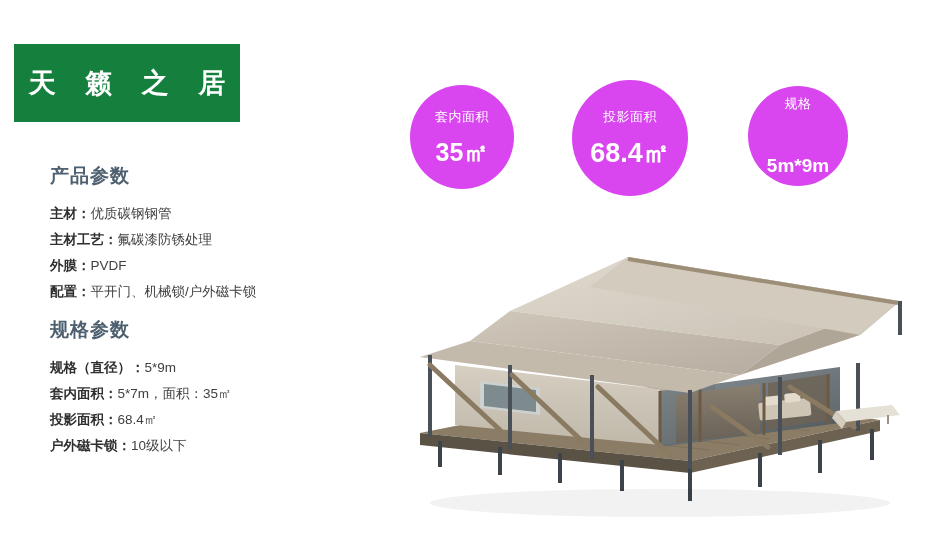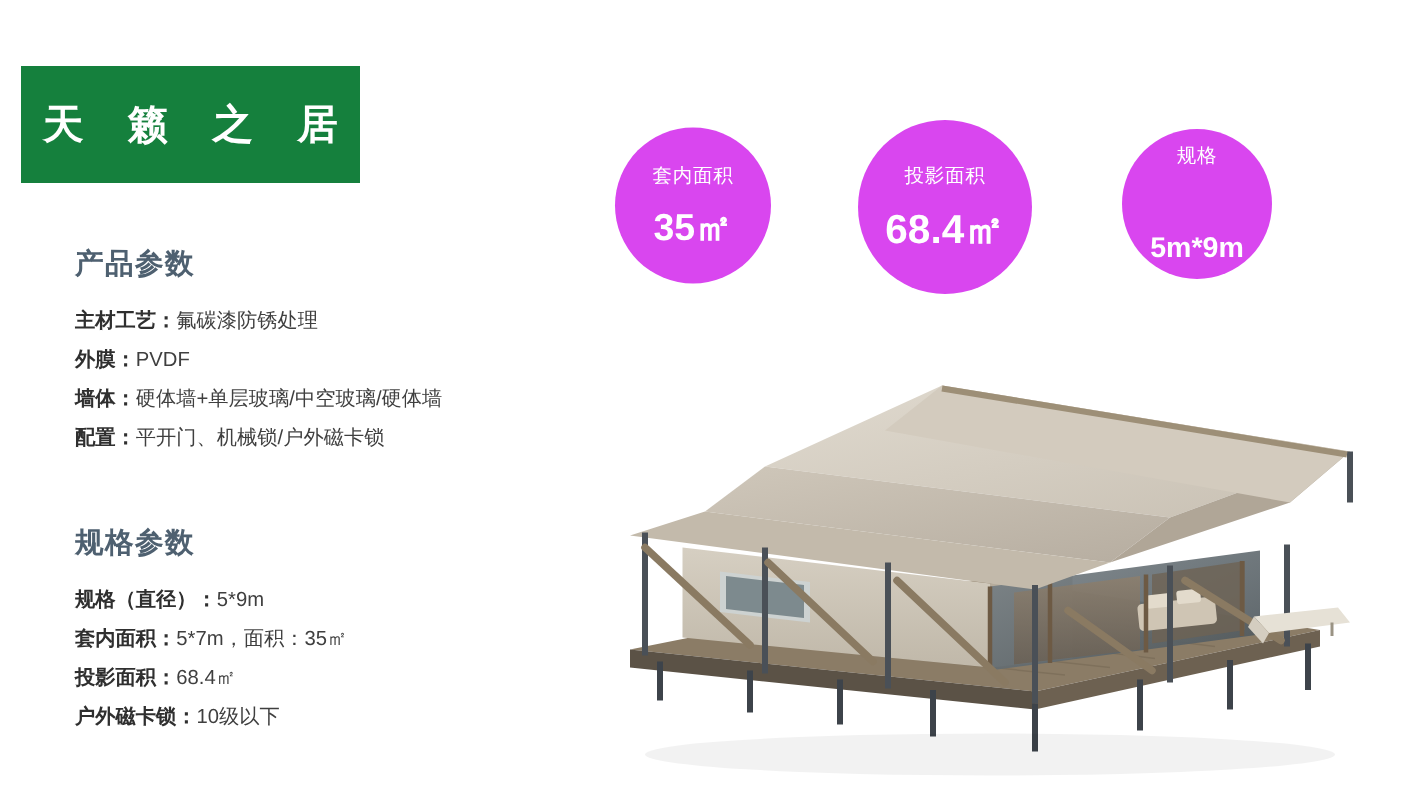--- a/index.html
+++ b/index.html
@@ -51,21 +51,21 @@
     width: 330px;
   }
   .section-title {
     color: #4e6070;
     font-size: 19px;
     font-weight: bold;
     margin: 0 0 12px 0;
     letter-spacing: 1px;
   }
   .section-title.second {
-    margin-top: 44px;
+    margin-top: 12px;
   }
   .spec-row {
     font-size: 13.5px;
     color: #3f3f3f;
     line-height: 26px;
     white-space: nowrap;
   }
   .spec-label {
     font-weight: bold;
     color: #2f2f2f;
@@ -149,27 +149,27 @@
 
   <div class="title-box">
     <div class="title-text">天 籁 之 居</div>
   </div>
 
   <div class="specs">
 
     <div class="section-title">产品参数</div>
 
     <div class="spec-row">
+      <span class="spec-label">主材：</span><span class="spec-value">优质碳钢钢管</span>
+    </div>
+    <div class="spec-row">
       <span class="spec-label">主材工艺：</span><span class="spec-value">氟碳漆防锈处理</span>
     </div>
     <div class="spec-row">
       <span class="spec-label">外膜：</span><span class="spec-value">PVDF</span>
-    </div>
-    <div class="spec-row">
-      <span class="spec-label">墙体：</span><span class="spec-value">硬体墙+单层玻璃/中空玻璃/硬体墙</span>
     </div>
     <div class="spec-row">
       <span class="spec-label">配置：</span><span class="spec-value">平开门、机械锁/户外磁卡锁</span>
     </div>
 
     <div class="section-title second">规格参数</div>
 
     <div class="spec-row">
       <span class="spec-label">规格（直径）：</span><span class="spec-value">5*9m</span>
     </div>

